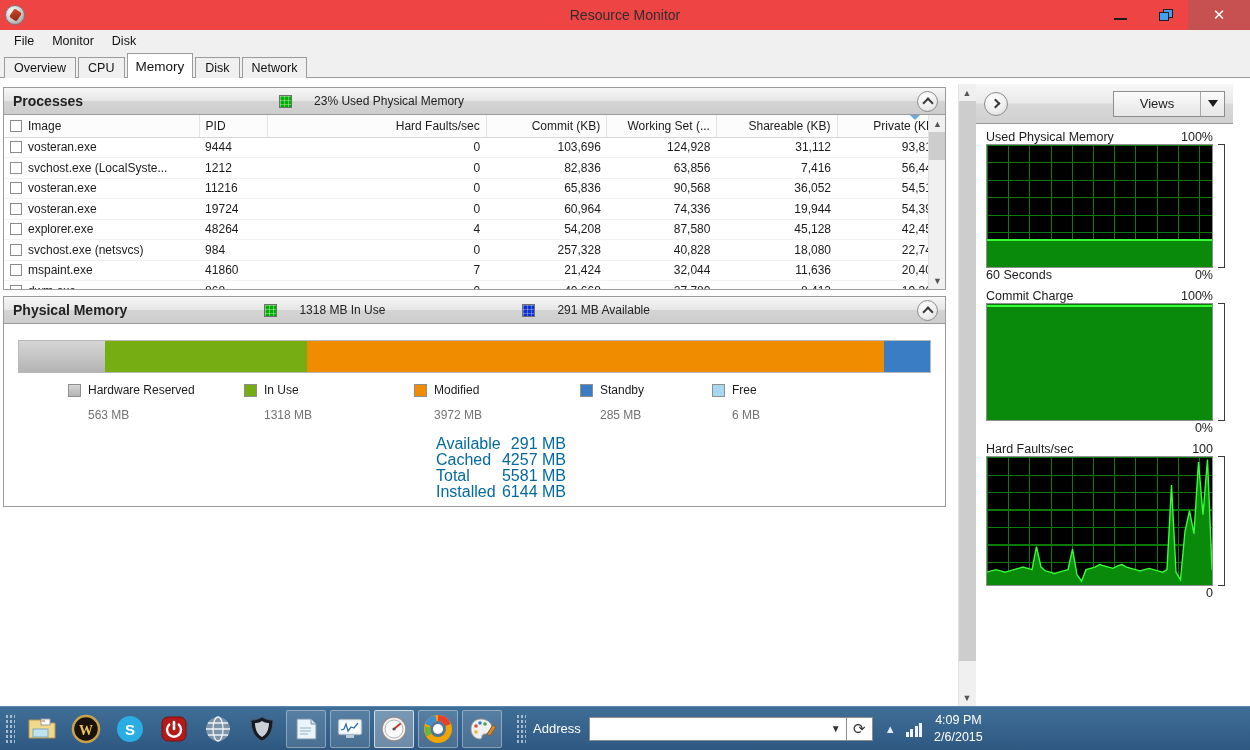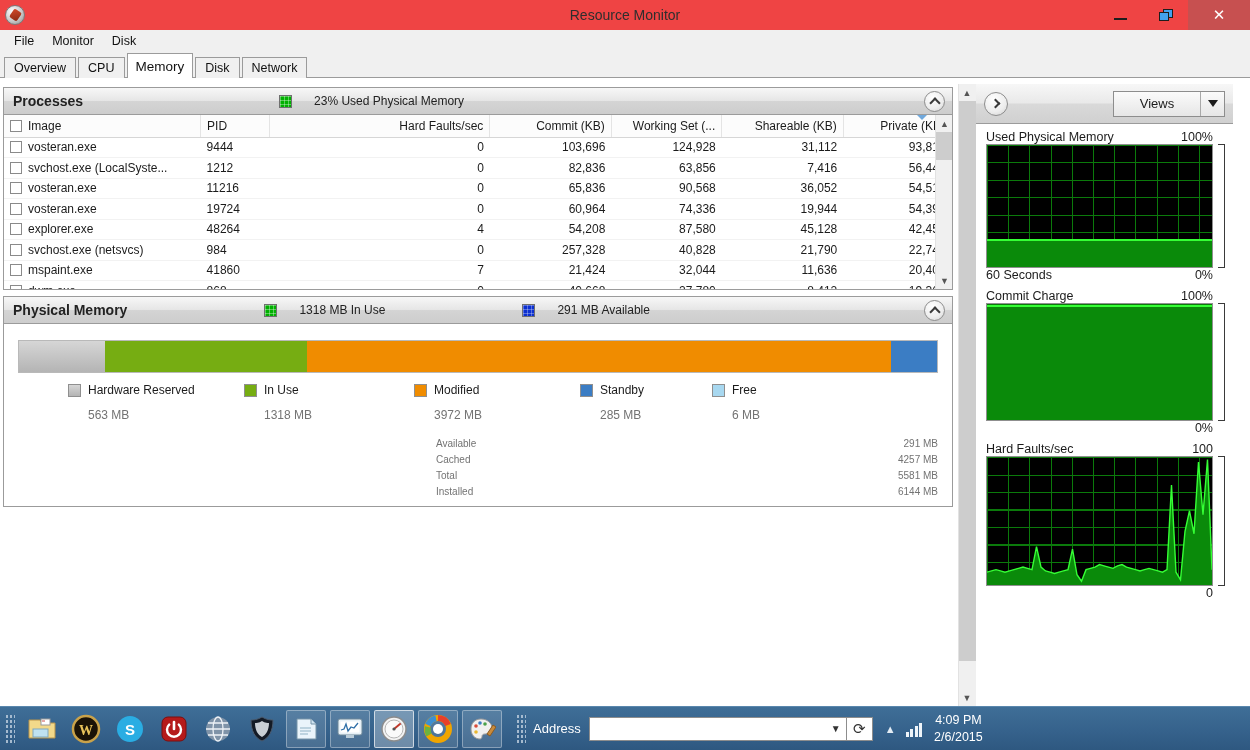--- a/index.html
+++ b/index.html
@@ -78,21 +78,21 @@
   
   .workarea {
     position: absolute; left: 0; top: 84px; right: 0; bottom: 44px;
     background: #fff; display: flex;
   }
   .left-pane {
     width: 958px; height: 100%; position: relative;
     background: #fff; overflow: hidden;
     border-right: none;
   }
-  .content-inner { padding: 3px 5px 0 3px; }
+  .content-inner { padding: 3px 12px 0 3px; }
 
   
   .vscroll {
     width: 17px; background: #f0f0f0; position: relative;
     border-left: 1px solid #e2e2e2;
     display: flex; flex-direction: column; align-items: center;
   }
   .sb-arrow {
     width: 17px; height: 17px; display: flex; align-items: center;
     justify-content: center; color: #555; font-size: 9px;
@@ -185,21 +185,21 @@
   .seg-standby { background: #3b7dc4; }
 
   .legend { display: flex; padding: 10px 0 0 50px; }
   .leg-item { display: flex; flex-direction: column; }
   .leg-top { display: flex; align-items: center; gap: 7px; }
   .leg-sw { width: 13px; height: 13px; border: 1px solid #8f8f8f; flex: 0 0 auto; }
   .leg-label { font-size: 12px; color: #1b1b1b; }
   .leg-val { font-size: 12px; color: #737373; margin-top: 11px; padding-left: 20px; }
 
   .stats { margin: 14px 0 0 418px; }
-  .stats-row { display: flex; font-size: 10px; color: #737373; line-height: 16px; justify-content: space-between; }
+  .stats-row { display: flex; font-size: 16px; color: #0369a1; line-height: 16px; }
   .stats-key { width: 64px; }
   .stats-val { width: 66px; text-align: right; }
 
   
   .right-pane {
     width: 258px; height: 100%; background: #fff;
     border-left: 1px solid #9b9b9b; display: flex; flex-direction: column;
   }
   .views-bar {
     height: 40px; display: flex; align-items: center; padding: 0 8px;
@@ -415,21 +415,21 @@
                   <td class="num">87,580</td>
                   <td class="num">45,128</td>
                   <td class="num">42,452</td>
                 </tr>
                 <tr>
                   <td class="lft"><span class="chk"></span>svchost.exe (netsvcs)</td>
                   <td class="lft">984</td>
                   <td class="num">0</td>
                   <td class="num">257,328</td>
                   <td class="num">40,828</td>
-                  <td class="num">21,790</td>
+                  <td class="num">18,080</td>
                   <td class="num">22,748</td>
                 </tr>
                 <tr>
                   <td class="lft"><span class="chk"></span>mspaint.exe</td>
                   <td class="lft">41860</td>
                   <td class="num">7</td>
                   <td class="num">21,424</td>
                   <td class="num">32,044</td>
                   <td class="num">11,636</td>
                   <td class="num">20,408</td>

